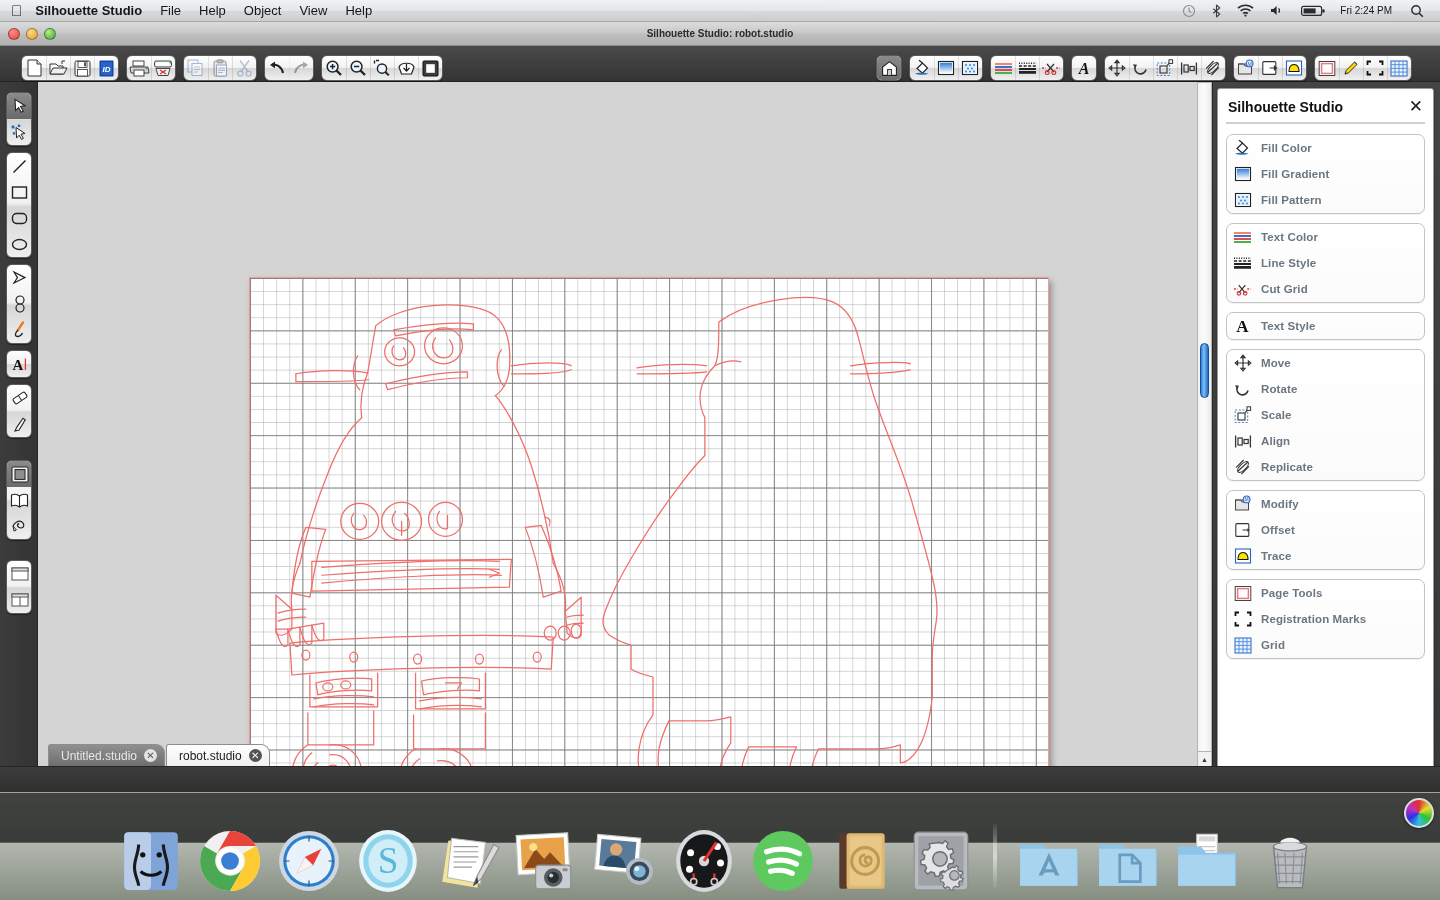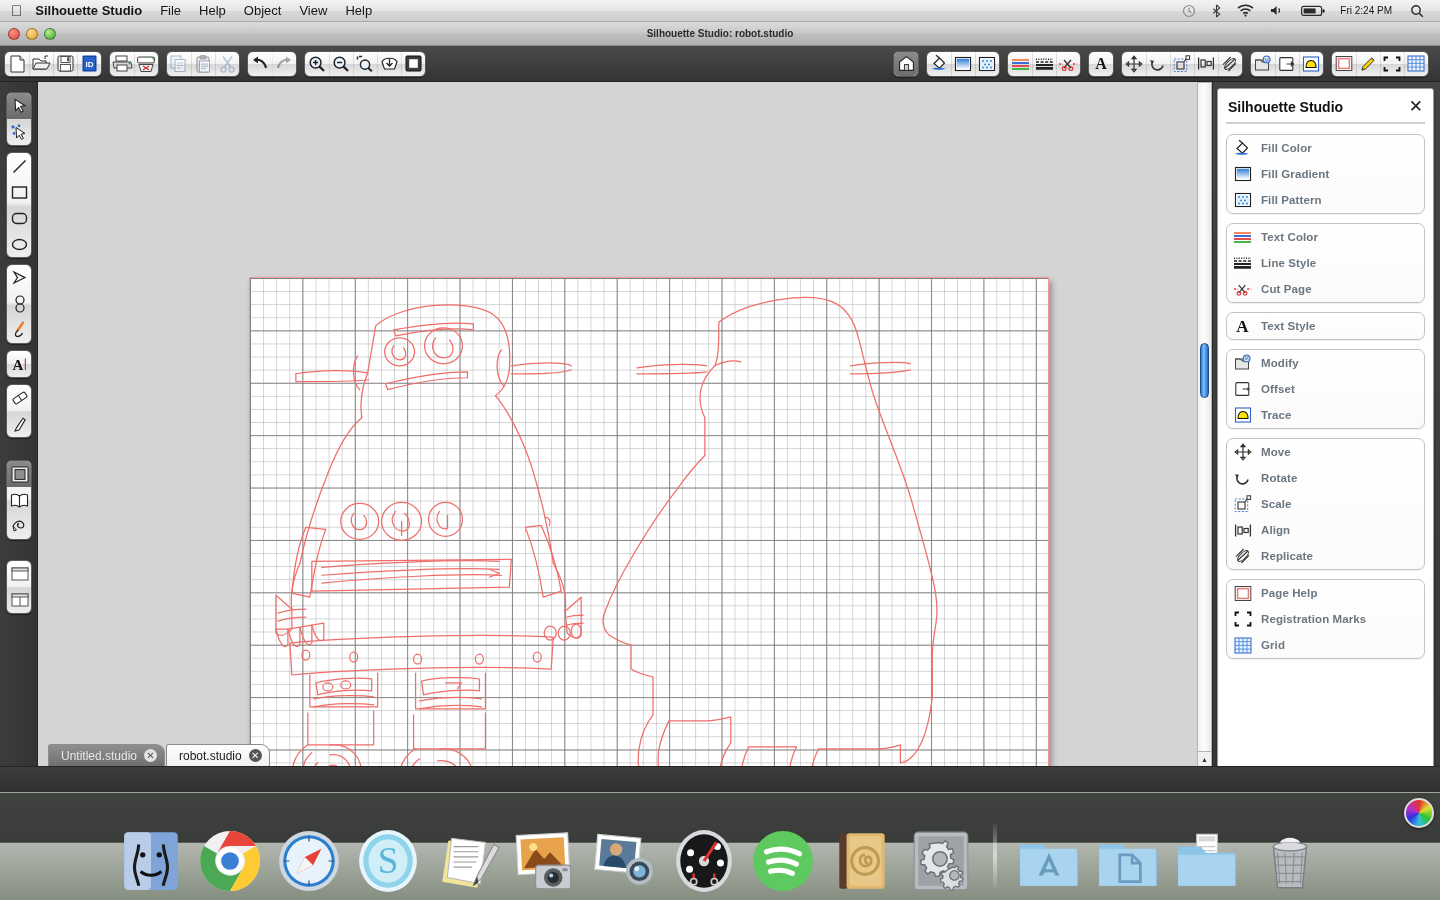--- a/index.html
+++ b/index.html
@@ -53,21 +53,21 @@
   .light.g { background:radial-gradient(circle at 35% 30%,#b6ef8d,#3fa32a); }
   #titlebar .ttl {
     position:absolute; left:0; right:0; text-align:center;
     font-size:10px; font-weight:bold; color:#2b2b2b;
   }
 
   
   #toolbar {
     height:36px; background:linear-gradient(180deg,#4a4a4a,#343434);
     border-bottom:1px solid #232323;
-    display:flex; align-items:center; padding:0 4px; gap:0;
+    display:flex; align-items:flex-end; padding:0 21px; gap:0;font-style:italic;
   }
   .tgroup {
     display:flex; align-items:center; height:26px;
     background:linear-gradient(180deg,#ffffff 0%,#f2f2f2 48%,#d8d8d8 52%,#f0f0f0 100%);
     border:1px solid #5a5a5a; border-radius:6px;
     margin-right:7px; box-shadow:0 1px 1px rgba(0,0,0,.45);
     overflow:hidden;
   }
   .tbtn {
     width:24px; height:24px; display:flex; align-items:center; justify-content:center;
@@ -996,32 +996,87 @@
             </div>
             <div class="prow">
               <span class="pico">
                 <svg width="20" height="16" viewBox="0 0 20 16">
                     <path d="M1 8h4M15 8h4" stroke="#d33" stroke-width="1.4" stroke-dasharray="2 1.6"></path>
                     <path d="M6 4l7 8M13 4l-7 8" stroke="#333" stroke-width="1.3"></path>
                     <circle cx="6.2" cy="12.6" r="1.9" fill="none" stroke="#d33" stroke-width="1.2"></circle>
                     <circle cx="12.8" cy="12.6" r="1.9" fill="none" stroke="#d33" stroke-width="1.2"></circle>
                   </svg>
               </span>
-              <span class="plabel">Cut Page</span>
+              <span class="plabel">Cut Grid</span>
             </div>
           </div>
 
           <div class="pcard">
             <div class="prow">
               <span class="pico">
                 <svg width="17" height="18" viewBox="0 0 17 18">
                     <text x="8.5" y="15" font-family="Liberation Serif, serif" font-size="17" font-weight="bold" fill="#111" text-anchor="middle">A</text>
                   </svg>
               </span>
               <span class="plabel">Text Style</span>
+            </div>
+          </div>
+
+          <div class="pcard">
+            <div class="prow">
+              <span class="pico">
+                <svg width="18" height="18" viewBox="0 0 18 18">
+                    <g fill="none" stroke="#333" stroke-width="1.2">
+                      <path d="M9 3.2V14.8M3.2 9H14.8"></path>
+                      <path d="M9 1.2l2 2.4-4 0zM9 16.8l2-2.4-4 0zM1.2 9l2.4 2 0-4zM16.8 9l-2.4 2 0-4z"></path>
+                    </g>
+                  </svg>
+              </span>
+              <span class="plabel">Move</span>
+            </div>
+            <div class="prow">
+              <span class="pico">
+                <svg width="18" height="18" viewBox="0 0 18 18">
+                    <path d="M14 10.5A5.6 5.6 0 113 8" stroke="#333" stroke-width="1.6" fill="none"></path>
+                    <path d="M1 5.2l4 .6-1.8 3.6z" fill="#333"></path>
+                  </svg>
+              </span>
+              <span class="plabel">Rotate</span>
+            </div>
+            <div class="prow">
+              <span class="pico">
+                <svg width="18" height="18" viewBox="0 0 18 18">
+                    <rect x="1.2" y="4" width="12.5" height="12.5" fill="none" stroke="#4a7fd0" stroke-width="1" stroke-dasharray="2 1.6"></rect>
+                    <rect x="4" y="7" width="7" height="7" fill="none" stroke="#333" stroke-width="1.1"></rect>
+                    <path d="M11 6.6l4-4" stroke="#333" stroke-width="1.2"></path>
+                    <rect x="13" y="0.8" width="3.6" height="3.6" fill="#fff" stroke="#333" stroke-width="1"></rect>
+                  </svg>
+              </span>
+              <span class="plabel">Scale</span>
+            </div>
+            <div class="prow">
+              <span class="pico">
+                <svg width="18" height="17" viewBox="0 0 18 17">
+                    <path d="M1.6 2.6v12M16.4 2.6v12" stroke="#333" stroke-width="1.3"></path>
+                    <rect x="4" y="5" width="4.2" height="7" fill="none" stroke="#333" stroke-width="1.2"></rect>
+                    <rect x="10" y="6.5" width="4.2" height="4" fill="none" stroke="#333" stroke-width="1.2"></rect>
+                  </svg>
+              </span>
+              <span class="plabel">Align</span>
+            </div>
+            <div class="prow">
+              <span class="pico">
+                <svg width="18" height="18" viewBox="0 0 18 18">
+                    <g fill="none" stroke="#333" stroke-width="1.1">
+                      <path d="M4 13L14 4M2 9.6l7.6-7.6M7.4 16l7.6-7.6"></path>
+                      <ellipse cx="9" cy="9" rx="7" ry="3" transform="rotate(-45 9 9)"></ellipse>
+                    </g>
+                  </svg>
+              </span>
+              <span class="plabel">Replicate</span>
             </div>
           </div>
 
           <div class="pcard">
             <div class="prow">
               <span class="pico">
                 <svg width="18" height="18" viewBox="0 0 18 18">
                     <rect x="1.5" y="5" width="13" height="10" fill="#e6e6e6" stroke="#444" stroke-width="1"></rect>
                     <path d="M1.5 5h5l1.5 2h6" fill="#cfcfcf" stroke="#444" stroke-width="1"></path>
                     <circle cx="12.6" cy="4.4" r="3.4" fill="#dceaf8" stroke="#2a63c8" stroke-width="1.1"></circle>
@@ -1047,81 +1102,26 @@
                     <path d="M4 12.5c0-4 1.4-7 5-7s5 3 5 7z" fill="#ffe200" stroke="#111" stroke-width="1.1"></path>
                   </svg>
               </span>
               <span class="plabel">Trace</span>
             </div>
           </div>
 
           <div class="pcard">
             <div class="prow">
               <span class="pico">
-                <svg width="18" height="18" viewBox="0 0 18 18">
-                    <g fill="none" stroke="#333" stroke-width="1.2">
-                      <path d="M9 3.2V14.8M3.2 9H14.8"></path>
-                      <path d="M9 1.2l2 2.4-4 0zM9 16.8l2-2.4-4 0zM1.2 9l2.4 2 0-4zM16.8 9l-2.4 2 0-4z"></path>
-                    </g>
-                  </svg>
-              </span>
-              <span class="plabel">Move</span>
-            </div>
-            <div class="prow">
-              <span class="pico">
-                <svg width="18" height="18" viewBox="0 0 18 18">
-                    <path d="M14 10.5A5.6 5.6 0 113 8" stroke="#333" stroke-width="1.6" fill="none"></path>
-                    <path d="M1 5.2l4 .6-1.8 3.6z" fill="#333"></path>
-                  </svg>
-              </span>
-              <span class="plabel">Rotate</span>
-            </div>
-            <div class="prow">
-              <span class="pico">
-                <svg width="18" height="18" viewBox="0 0 18 18">
-                    <rect x="1.2" y="4" width="12.5" height="12.5" fill="none" stroke="#4a7fd0" stroke-width="1" stroke-dasharray="2 1.6"></rect>
-                    <rect x="4" y="7" width="7" height="7" fill="none" stroke="#333" stroke-width="1.1"></rect>
-                    <path d="M11 6.6l4-4" stroke="#333" stroke-width="1.2"></path>
-                    <rect x="13" y="0.8" width="3.6" height="3.6" fill="#fff" stroke="#333" stroke-width="1"></rect>
-                  </svg>
-              </span>
-              <span class="plabel">Scale</span>
-            </div>
-            <div class="prow">
-              <span class="pico">
-                <svg width="18" height="17" viewBox="0 0 18 17">
-                    <path d="M1.6 2.6v12M16.4 2.6v12" stroke="#333" stroke-width="1.3"></path>
-                    <rect x="4" y="5" width="4.2" height="7" fill="none" stroke="#333" stroke-width="1.2"></rect>
-                    <rect x="10" y="6.5" width="4.2" height="4" fill="none" stroke="#333" stroke-width="1.2"></rect>
-                  </svg>
-              </span>
-              <span class="plabel">Align</span>
-            </div>
-            <div class="prow">
-              <span class="pico">
-                <svg width="18" height="18" viewBox="0 0 18 18">
-                    <g fill="none" stroke="#333" stroke-width="1.1">
-                      <path d="M4 13L14 4M2 9.6l7.6-7.6M7.4 16l7.6-7.6"></path>
-                      <ellipse cx="9" cy="9" rx="7" ry="3" transform="rotate(-45 9 9)"></ellipse>
-                    </g>
-                  </svg>
-              </span>
-              <span class="plabel">Replicate</span>
-            </div>
-          </div>
-
-          <div class="pcard">
-            <div class="prow">
-              <span class="pico">
                 <svg width="18" height="17" viewBox="0 0 18 17">
                     <rect x="1.2" y="1.5" width="15.6" height="14" fill="#fff" stroke="#444" stroke-width="1"></rect>
                     <rect x="3.6" y="3.6" width="10.8" height="9.8" fill="none" stroke="#e87a7a" stroke-width="1.5"></rect>
                   </svg>
               </span>
-              <span class="plabel">Page Help</span>
+              <span class="plabel">Page Tools</span>
             </div>
             <div class="prow">
               <span class="pico">
                 <svg width="18" height="16" viewBox="0 0 18 16">
                     <g stroke="#111" stroke-width="1.8" fill="none">
                       <path d="M1.5 5V1.5H5"></path>
                       <path d="M13 1.5h3.5V5"></path>
                       <path d="M1.5 11v3.5H5"></path>
                       <path d="M13 14.5h3.5V11"></path>
                     </g>

